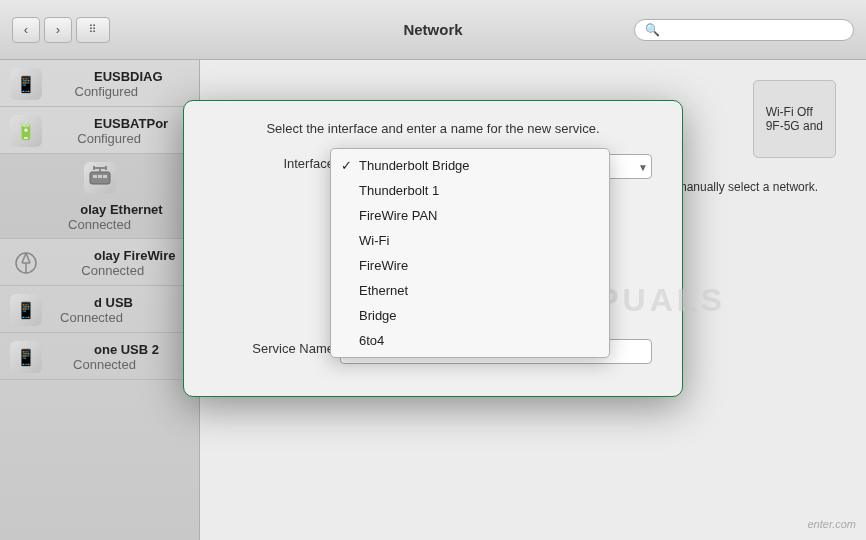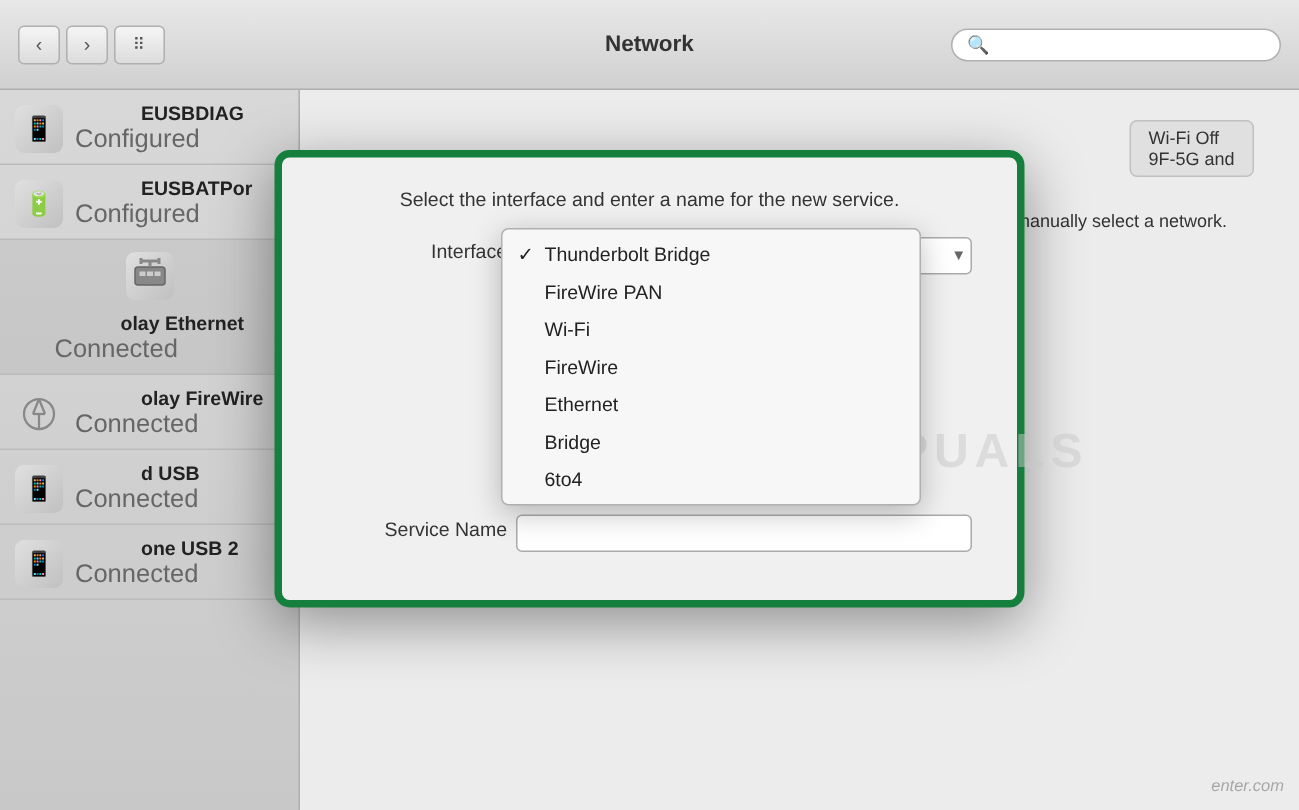--- a/index.html
+++ b/index.html
@@ -130,22 +130,23 @@
       display: flex;
       flex-direction: column;
     }
     .sidebar-item-name {
       font-size: 13px;
       font-weight: 600;
       color: #222;
       padding-left: 44px;
     }
     .sidebar-item-status {
-      font-size: 17px;
+      font-size: 13px;
       color: #666;
+      text-align: center;
     }
 
     
     .right-panel {
       flex: 1;
       background: #ececec;
       position: relative;
       padding: 20px 30px;
     }
 
@@ -162,21 +163,21 @@
     
     .right-top {
       display: flex;
       justify-content: flex-end;
       margin-bottom: 20px;
     }
     .wifi-status-box {
       background: #e0e0e0;
       border: 1px solid #c0c0c0;
       border-radius: 5px;
-      padding: 4px 12px;
+      padding: 24px 12px;
       font-size: 12px;
       color: #333;
     }
     .right-content {
       font-size: 12px;
       color: #333;
       line-height: 1.6;
     }
 
     
@@ -186,21 +187,21 @@
       left: -200px;
       right: 0;
       bottom: 0;
       display: flex;
       align-items: flex-start;
       justify-content: center;
       padding-top: 40px;
     }
     .modal {
       background: #f0f0f0;
-      border: 5px solid #15803d;
+      border: 1px solid #15803d;
       border-radius: 10px;
       box-shadow: 0 10px 40px rgba(0,0,0,0.4);
       width: 500px;
       padding: 20px 30px 20px 30px;
       position: relative;
     }
     .modal-title {
       font-size: 13px;
       color: #333;
       text-align: center;
@@ -403,20 +404,21 @@
 
         <div class="modal-row">
           <div class="modal-label">Interface</div>
           <div class="modal-input-area">
             <input class="modal-input" type="text" value="Thunderbolt Bridge" readonly="" style="padding-right: 24px;">
             <span class="dropdown-arrow">▼</span>
 
             
             <div class="dropdown-menu">
               <div class="dropdown-item selected-check">Thunderbolt Bridge</div>
+              <div class="dropdown-item">Thunderbolt 1</div>
               <div class="dropdown-item">FireWire PAN</div>
               <div class="dropdown-item">Wi-Fi</div>
               <div class="dropdown-item">FireWire</div>
               <div class="dropdown-item">Ethernet</div>
               <div class="dropdown-item">Bridge</div>
               <div class="dropdown-item">6to4</div>
             </div>
           </div>
         </div>
 

